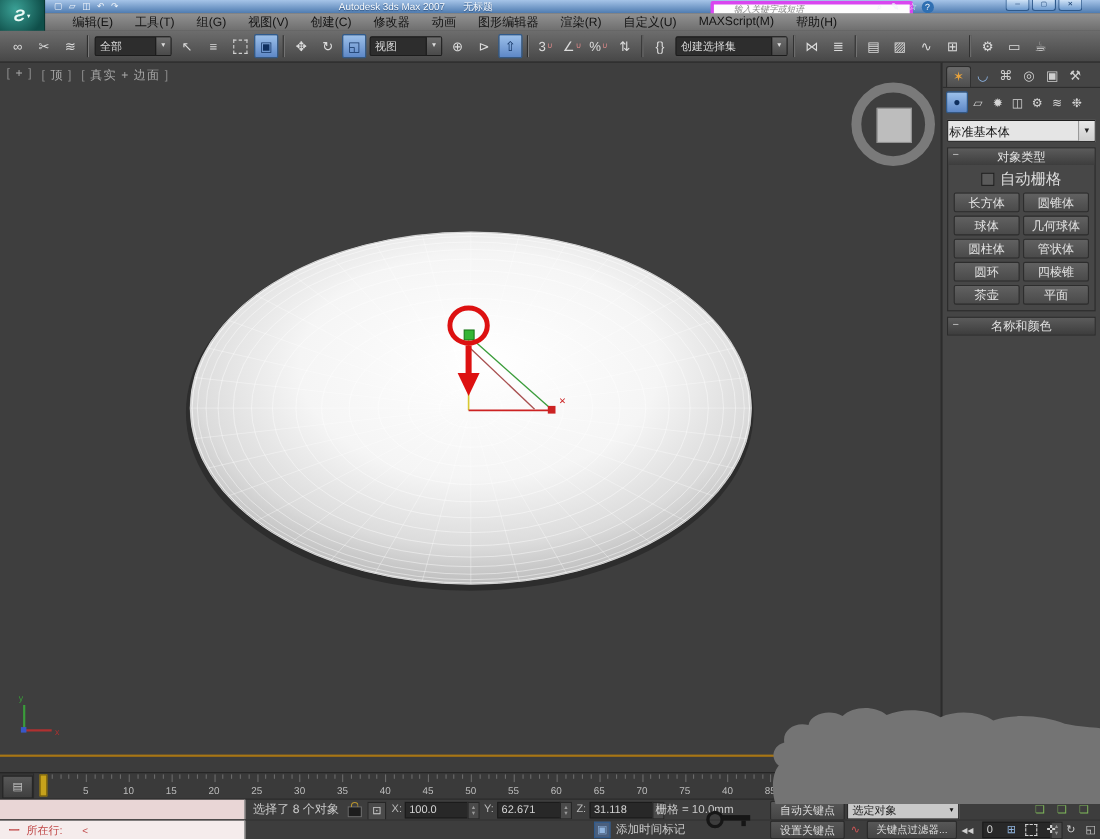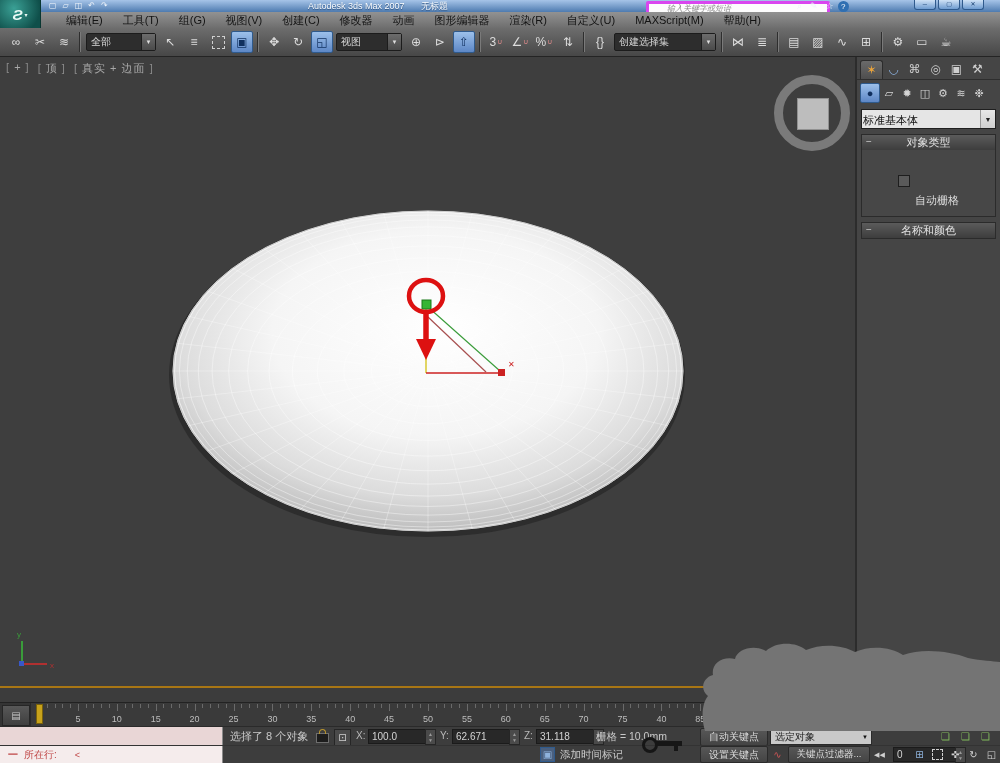--- a/index.html
+++ b/index.html
@@ -63,21 +63,21 @@
          font-size:11px;color:#111;padding-left:1px;}
   #cp-dd .arr{margin-left:auto;width:14px;height:100%;display:flex;align-items:center;justify-content:center;
               font-size:7px;color:#222;border-left:1px solid #999;background:linear-gradient(#e8e8e8,#cfcfcf);}
   .rollout{margin:5px 4px 0 4px;border:1px solid #2b2b2b;background:#474747;}
   .ro-head{height:15px;background:linear-gradient(#5b5b5b,#3d3d3d);display:flex;align-items:center;
            font-size:11px;color:#e2e2e2;position:relative;justify-content:center;}
   .ro-head .minus{position:absolute;left:4px;top:1px;font-size:10px;color:#ccc;}
   .ro-body{padding:4px 5px 5px 5px;}
   #autogrid-row{display:flex;align-items:center;justify-content:center;margin-bottom:3px;}
   #autogrid-box{width:10px;height:10px;border:1px solid #1e1e1e;background:#5a5a5a;margin-right:5px;}
-  #autogrid-row span{font-size:11px;color:#dcdcdc;margin-top:39px;}
+  #autogrid-row span{font-size:14px;color:#dcdcdc;}
   #ob-grid{display:grid;grid-template-columns:1fr 1fr;gap:3px;}
   .ob-btn{height:16px;background:linear-gradient(#616161,#4a4a4a);border:1px solid #2d2d2d;border-radius:2px;
           color:#e3e3e3;font-size:11px;display:flex;align-items:center;justify-content:center;white-space:nowrap;}
   #name-row{display:flex;align-items:center;gap:4px;}
   #name-field{flex:1;height:16px;background:#2b2b2b;border:1px solid #1c1c1c;color:#d8d8d8;font-size:11px;
               padding:0 3px;font-family:inherit;}
   
   #timeslider{left:0;top:688px;width:1000px;height:14px;background:#383838;border-top:1px solid #232323;box-sizing:border-box;}
   .ts-btn{position:absolute;top:1px;width:13px;height:11px;background:linear-gradient(#616161,#474747);
           border:1px solid #272727;color:#ccc;font-size:6px;display:flex;align-items:center;justify-content:center;border-radius:2px;}
@@ -359,20 +359,32 @@
     <div class="rollout">
       <div class="ro-head">
         <span class="minus">−</span>
         <span>对象类型</span>
       </div>
       <div class="ro-body">
         <div id="autogrid-row">
           <div id="autogrid-box"></div>
           <span>自动栅格</span>
         </div>
+        <div id="ob-grid">
+            <div class="ob-btn">长方体</div>
+            <div class="ob-btn">圆锥体</div>
+            <div class="ob-btn">球体</div>
+            <div class="ob-btn">几何球体</div>
+            <div class="ob-btn">圆柱体</div>
+            <div class="ob-btn">管状体</div>
+            <div class="ob-btn">圆环</div>
+            <div class="ob-btn">四棱锥</div>
+            <div class="ob-btn">茶壶</div>
+            <div class="ob-btn">平面</div>
+          </div>
       </div>
     </div>
     <div class="rollout">
       <div class="ro-head">
         <span class="minus">−</span>
         <span>名称和颜色</span>
       </div>
     </div>
   </div>
 

